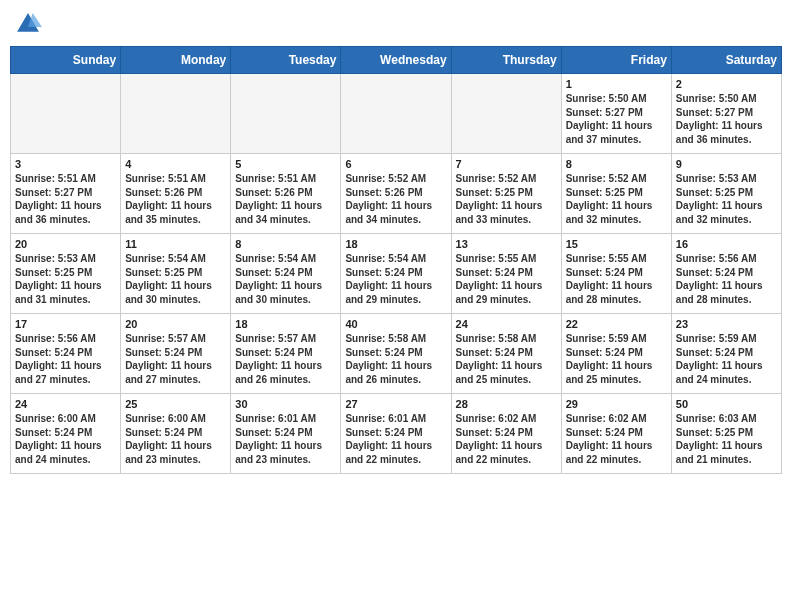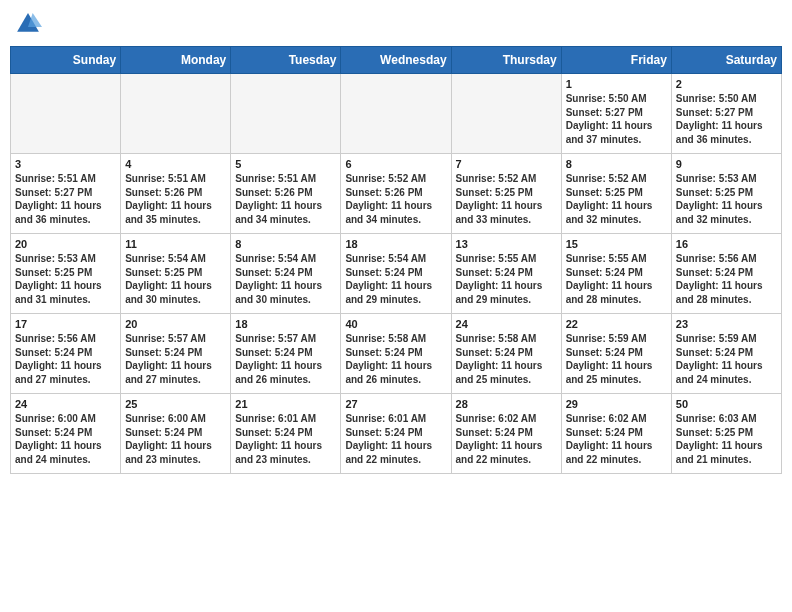--- a/index.html
+++ b/index.html
@@ -229,21 +229,21 @@
       <tr class="week-row">
         <td>
           <div class="day-num">24</div>
           <div class="day-info">Sunrise: 6:00 AM<br>Sunset: 5:24 PM<br>Daylight: 11 hours and 24 minutes.</div>
         </td>
         <td>
           <div class="day-num">25</div>
           <div class="day-info">Sunrise: 6:00 AM<br>Sunset: 5:24 PM<br>Daylight: 11 hours and 23 minutes.</div>
         </td>
         <td>
-          <div class="day-num">21</div>
+          <div class="day-num">30</div>
           <div class="day-info">Sunrise: 6:01 AM<br>Sunset: 5:24 PM<br>Daylight: 11 hours and 23 minutes.</div>
         </td>
         <td>
           <div class="day-num">27</div>
           <div class="day-info">Sunrise: 6:01 AM<br>Sunset: 5:24 PM<br>Daylight: 11 hours and 22 minutes.</div>
         </td>
         <td>
           <div class="day-num">28</div>
           <div class="day-info">Sunrise: 6:02 AM<br>Sunset: 5:24 PM<br>Daylight: 11 hours and 22 minutes.</div>
         </td>

